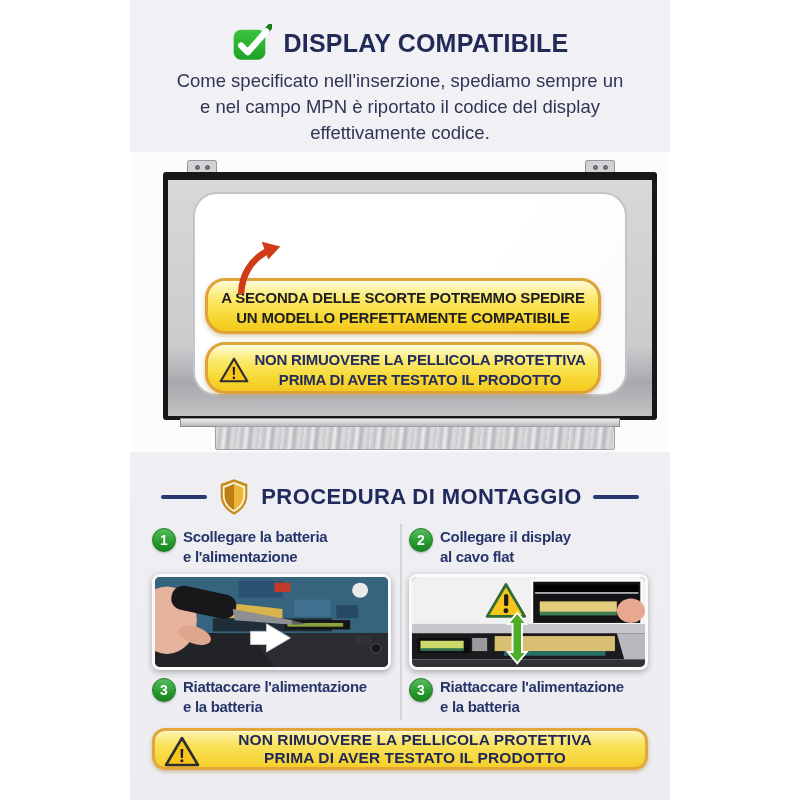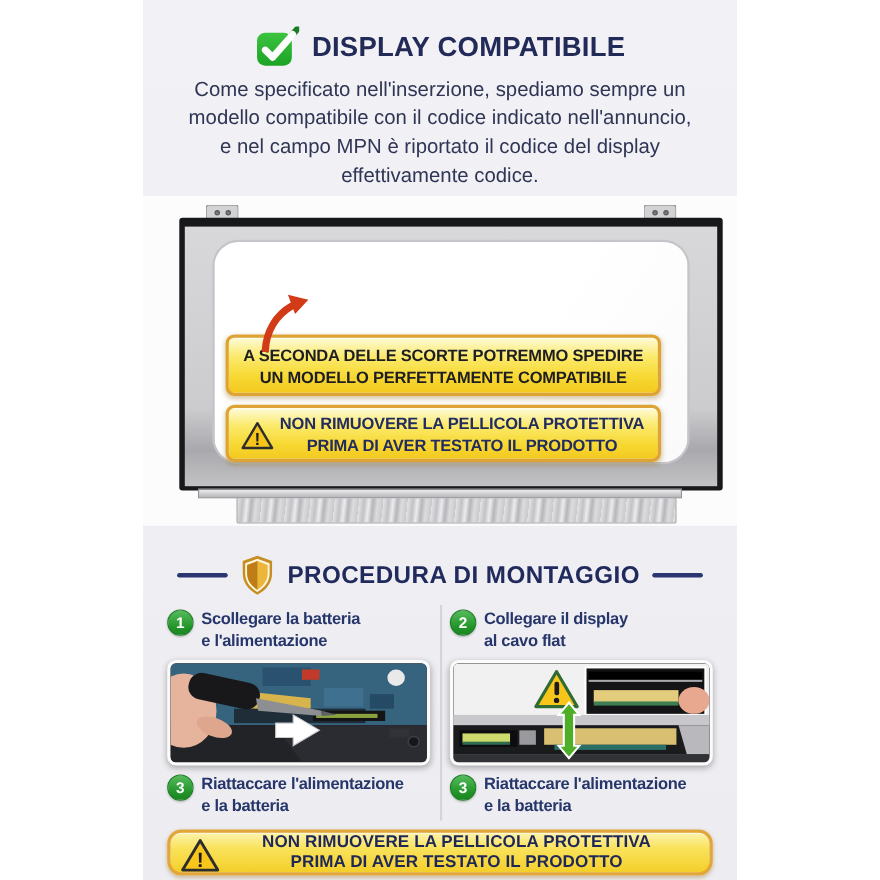--- a/index.html
+++ b/index.html
@@ -31,21 +31,21 @@
   .screen { position:absolute; left:25px; right:25px; top:12px; bottom:20px;
     background:linear-gradient(125deg,#ffffff 60%,#fafafb 100%);
     border:2px solid #c5c5c9; border-radius:24px; }
   .silverbar { position:absolute; left:50px; top:266px; width:440px; height:9px;
     background:linear-gradient(180deg,#efeff1,#b7b7bb); border:1px solid #909094; }
   .foil { position:absolute; left:85px; top:274px; width:400px; height:24px; border:1px solid #a3a3a7;
     border-radius:2px;
     background:repeating-linear-gradient(96deg,#e3e3e5 0px,#c2c2c6 5px,#ececee 9px,#b5b5ba 13px,#dcdcde 17px,#c9c9cc 22px); }
   .red-arrow { position:absolute; left:100px; top:88px; z-index:3; }
 
-  .note { position:absolute; left:75px; width:396px; border:3px solid #dda435; border-radius:8px;
+  .note { position:absolute; left:75px; width:396px; border:3px solid #dda435; border-radius:20px;
     background:linear-gradient(180deg,#fefbd8 0%,#fbe96a 35%,#f7d832 72%,#f3c91f 100%);
     box-shadow:0 2px 5px rgba(140,95,0,.35), inset 0 1px 0 rgba(255,255,255,.6);
     text-align:center; }
   .note .nline { white-space:nowrap; font-weight:bold; font-size:15px; line-height:20px; letter-spacing:-.2px; }
   .note1 { top:126px; height:56px; padding-top:7px; }
   .note1 .nline { color:#1d1d22; }
   .note2 { top:190px; height:52px; padding-top:5px; }
   .note2 .nline { color:#232c5e; }
   .note2 .tri { position:absolute; left:11px; top:11px; }
   .note2 .ntext { padding-left:34px; }
@@ -95,21 +95,20 @@
         </defs>
         <path d="M40 9 L46 2" stroke="#1d7c21" stroke-width="7" stroke-linecap="round" fill="none"></path>
         <rect x="2" y="6" width="38" height="36" rx="9" fill="url(#gGreen)"></rect>
         <path d="M11 25 L19 33 L41 8" stroke="#ffffff" stroke-width="7.5" fill="none" stroke-linecap="round" stroke-linejoin="round"></path>
       </svg>
       <div class="title">DISPLAY COMPATIBILE</div>
     </div>
 
     <div class="intro">
       <div class="iline">Come specificato nell'inserzione, spediamo sempre un</div>
-      <div class="iline">modello compatibile con il codice indicato nell'annuncio,</div>
       <div class="iline">e nel campo MPN è riportato il codice del display</div>
       <div class="iline">effettivamente codice.</div>
     </div>
 
     <div class="figure">
       <div class="bracket bl">
           <i></i>
           <i></i>
         </div>
       <div class="bracket br">

